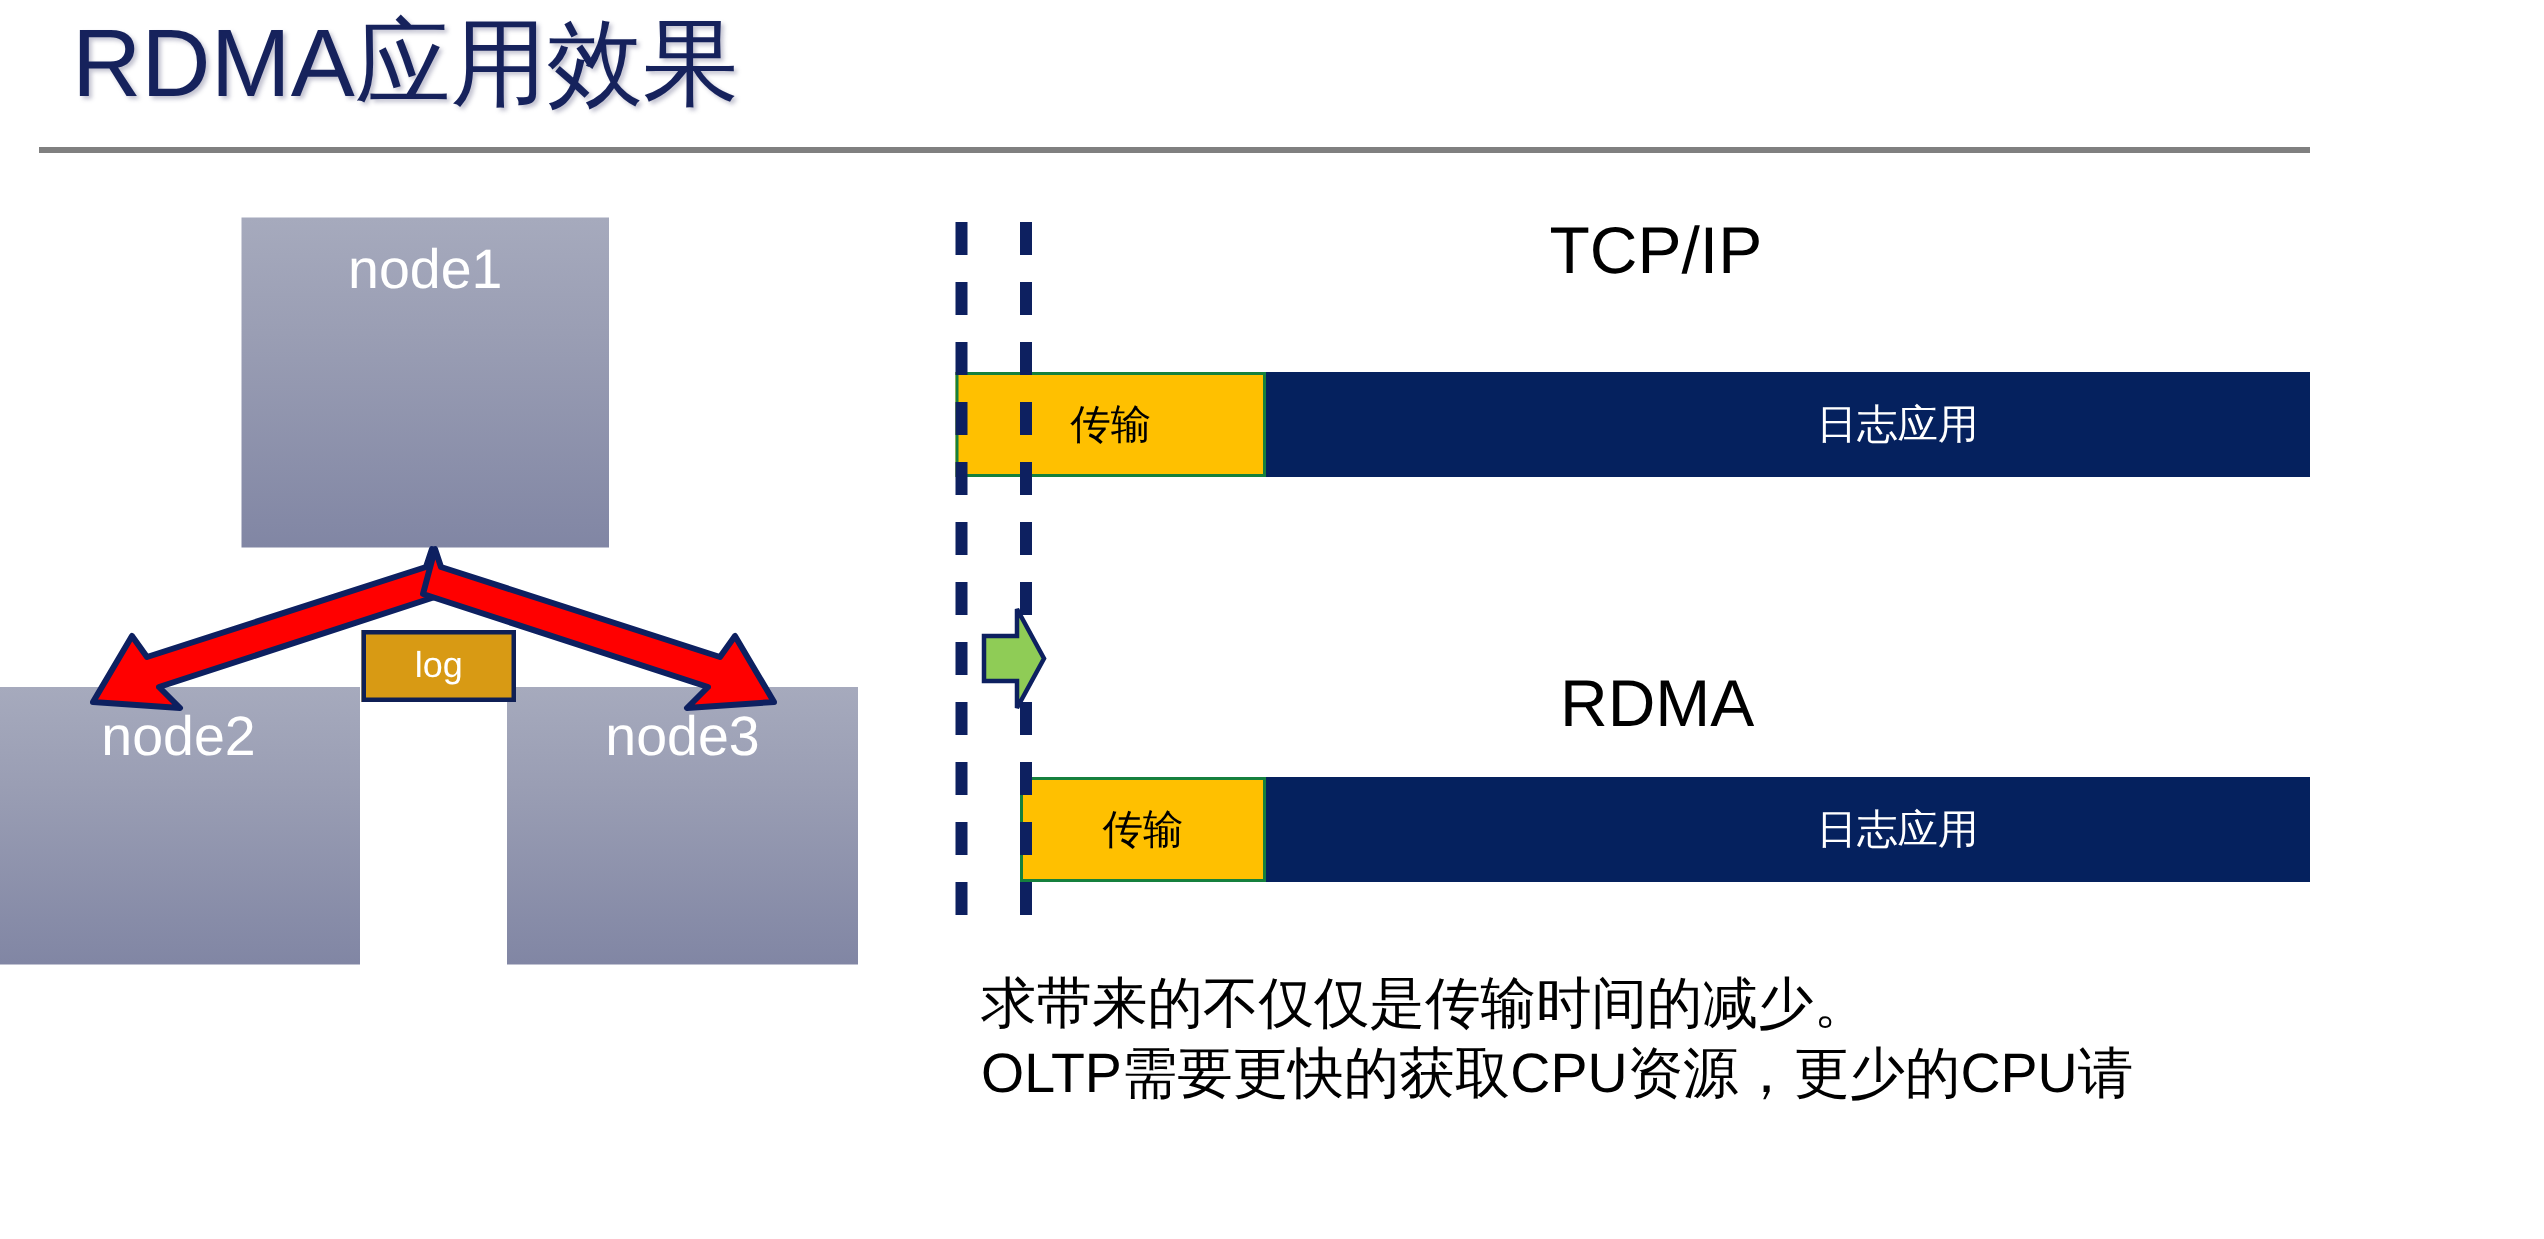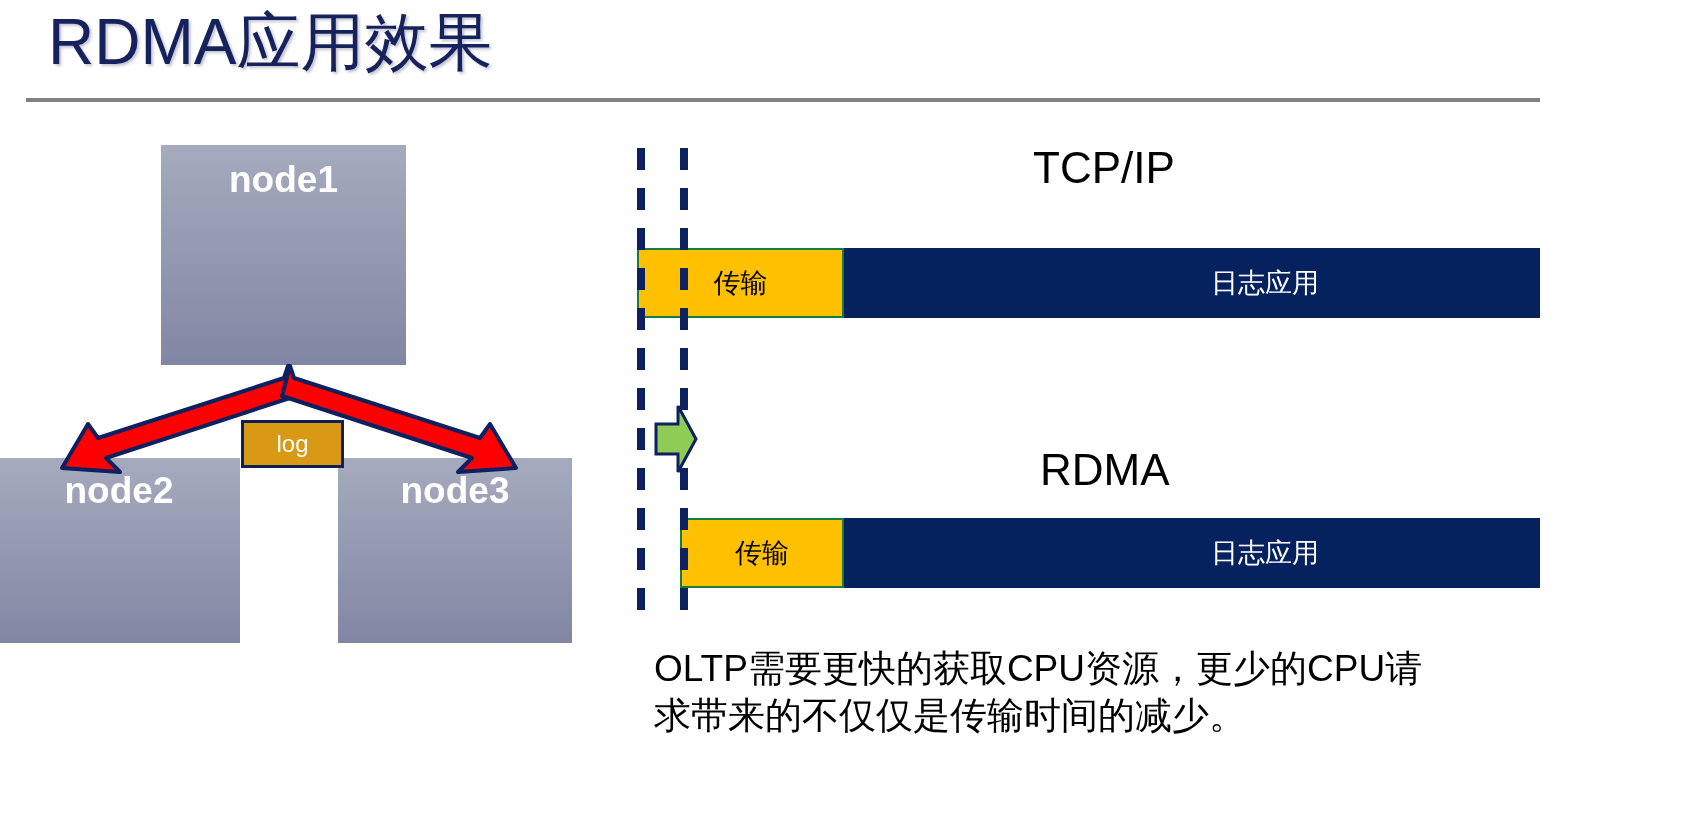--- a/index.html
+++ b/index.html
@@ -41,21 +41,20 @@
   }
 
   
   .node-box {
     position: absolute;
     background: linear-gradient(to bottom, #a6aabd 0%, #9a9eb4 35%, #8186a4 100%);
     color: #ffffff;
     font-size: 37px;
     text-align: center;
     box-sizing: border-box;
-    font-weight: bold;
   }
   #node1 {
     left: 161px;
     top: 145px;
     width: 245px;
     height: 220px;
     padding-top: 14px;
   }
   #node2 {
     left: -2px;
@@ -214,17 +213,17 @@
   <div class="bar-row" id="bar-rdma">
     <div class="bar-seg seg-transfer">传输</div>
     <div class="bar-seg seg-apply">日志应用</div>
   </div>
 
   <svg id="green-arrow" width="46" height="70" viewBox="0 0 46 70">
     <polygon points="4,20 26,20 26,2 44,35 26,68 26,50 4,50" fill="#8fcc56" stroke="#0d2060" stroke-width="3" stroke-linejoin="miter"></polygon>
   </svg>
 
   <div id="caption">
+    <span>求带来的不仅仅是传输时间的减少。</span>
     <span>OLTP需要更快的获取CPU资源，更少的CPU请</span>
-    <span>求带来的不仅仅是传输时间的减少。</span>
   </div>
 
 </div>
 
 </body></html>

